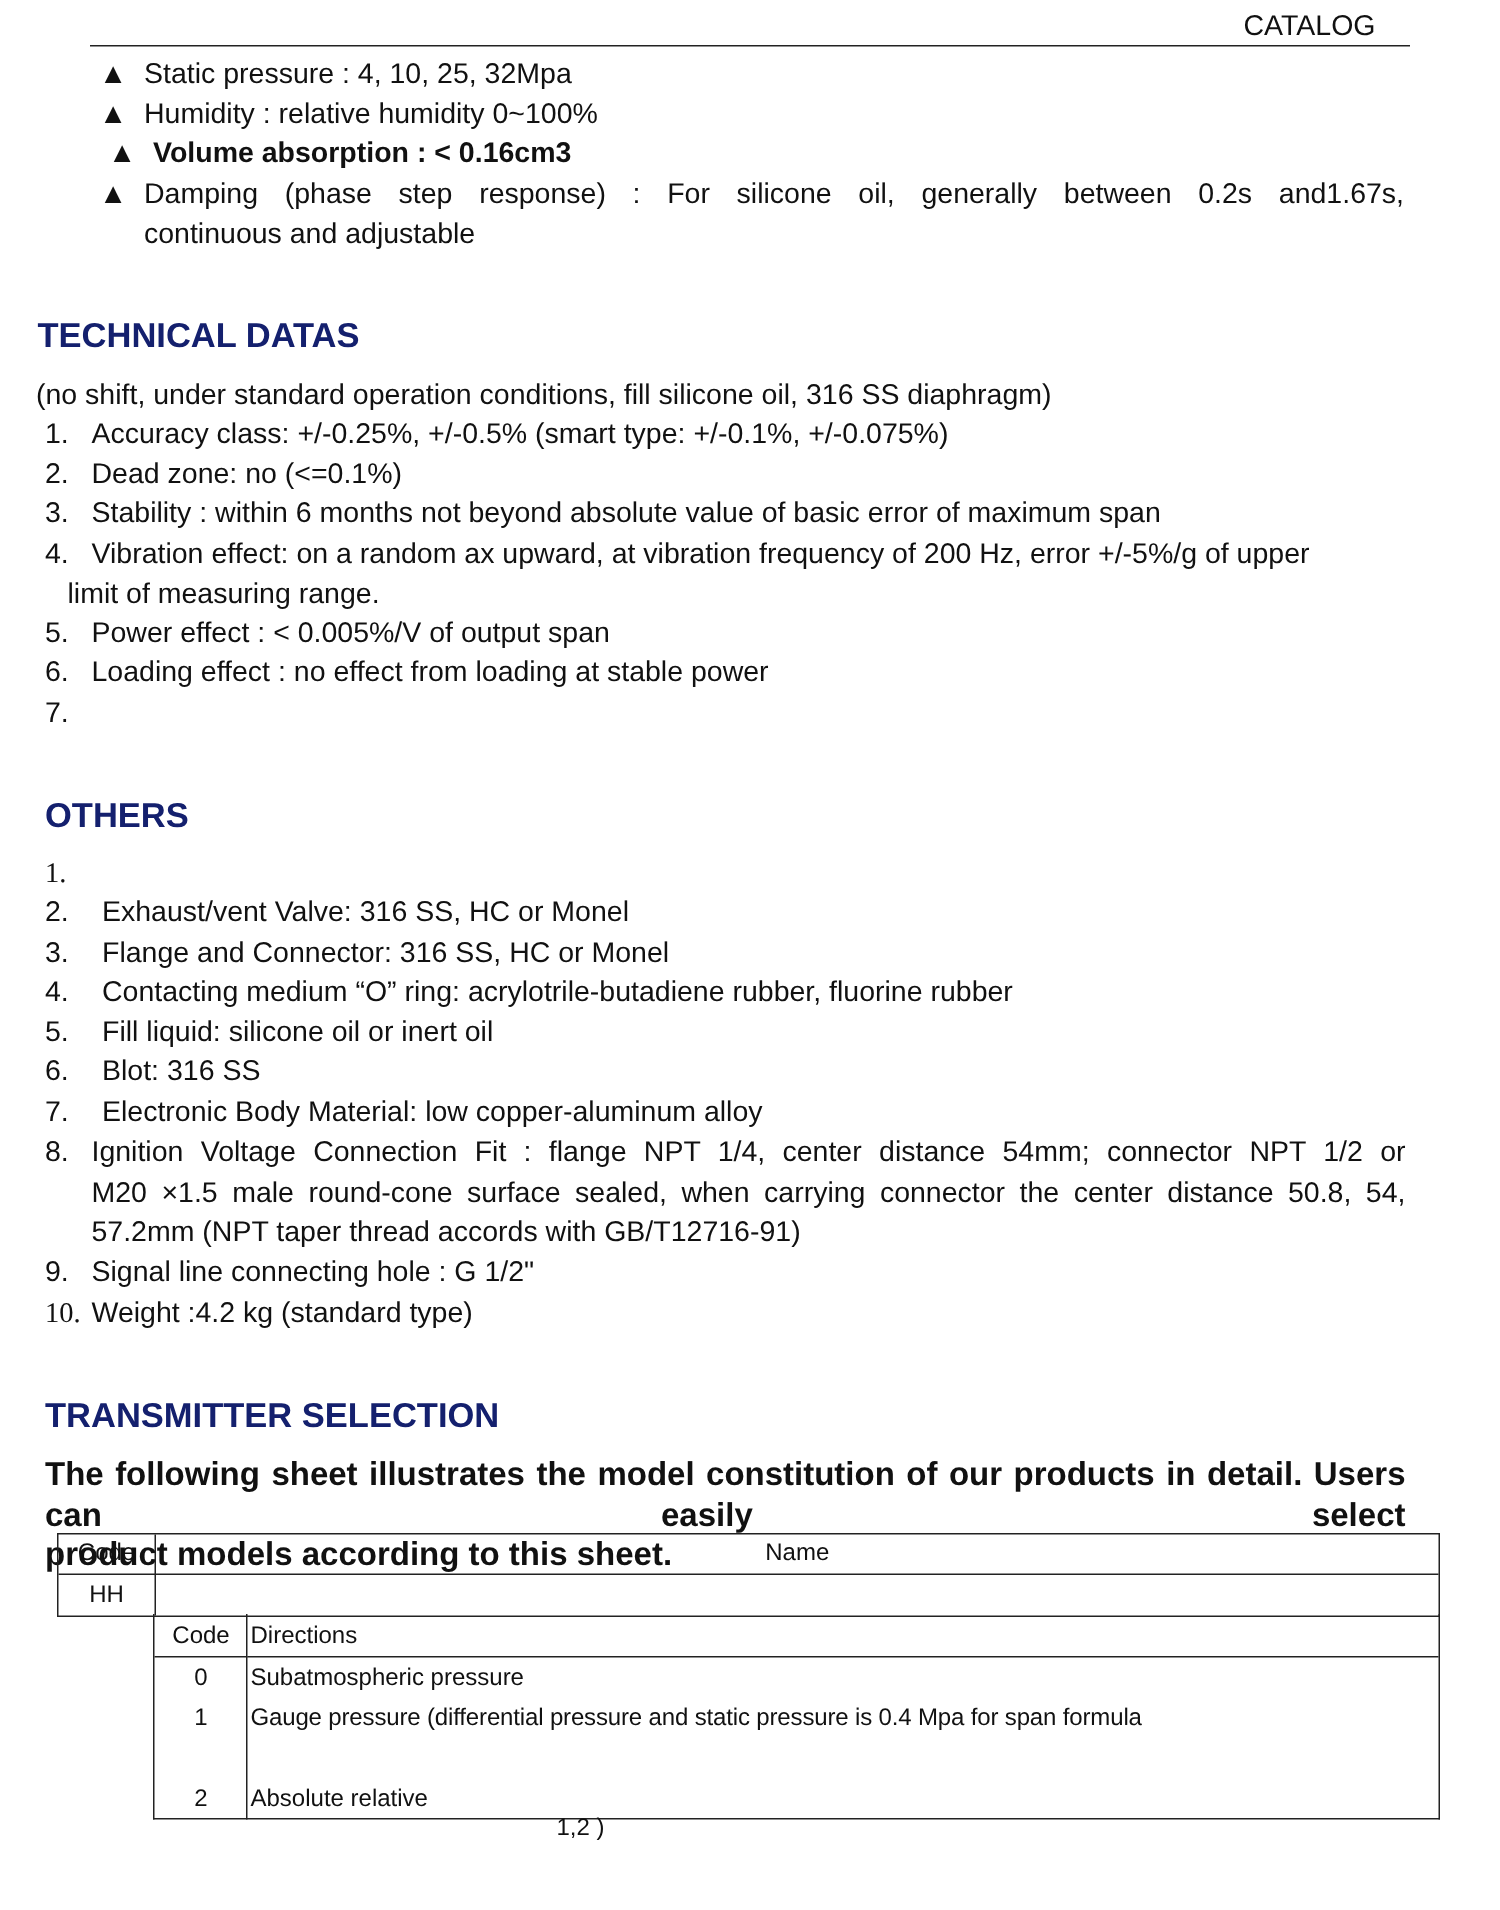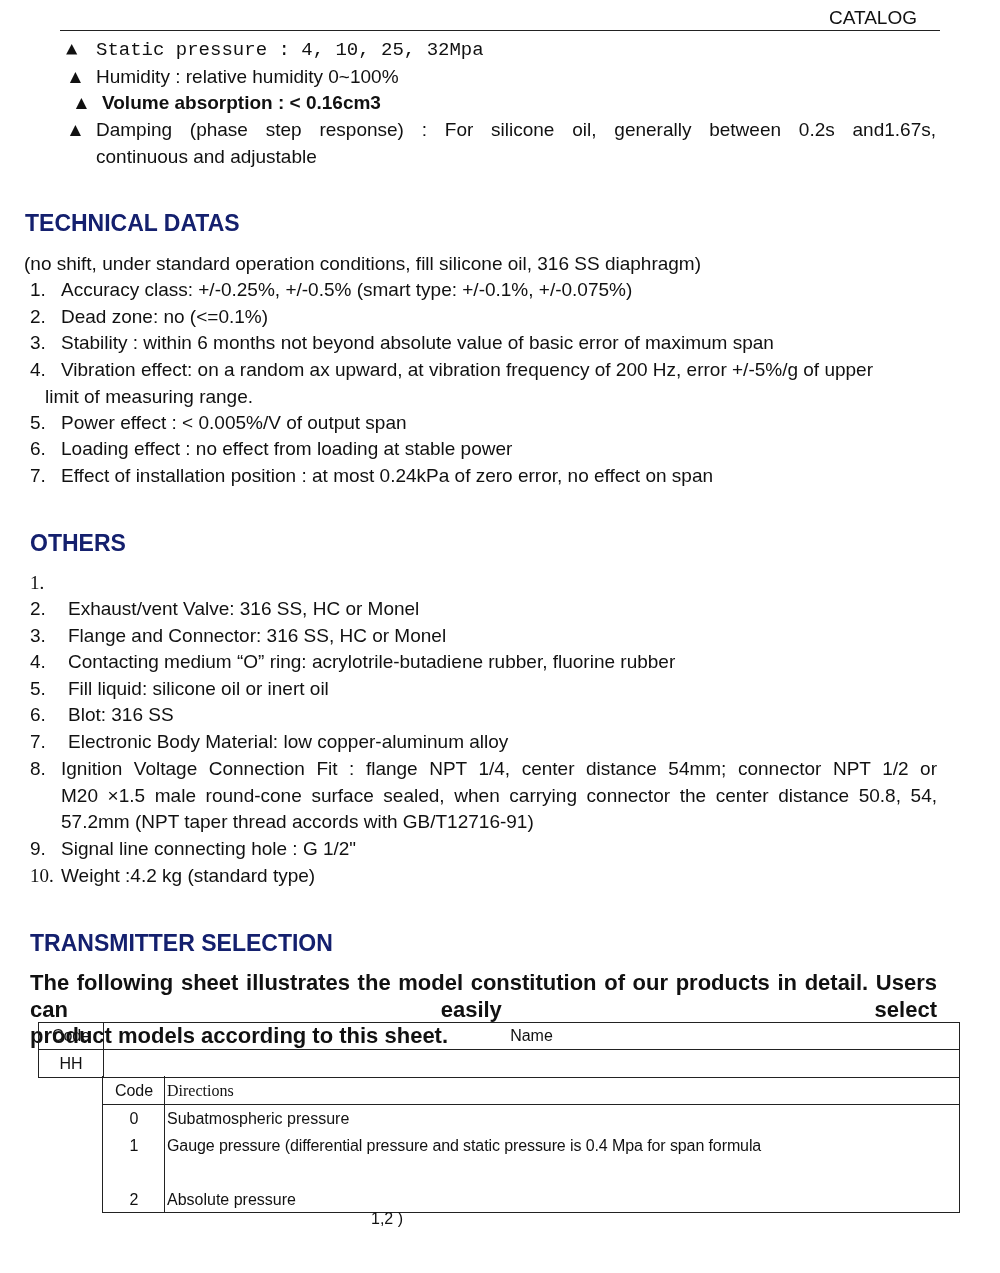--- a/index.html
+++ b/index.html
@@ -18,21 +18,21 @@
   .intro { position: absolute; left: 30px; top: 970px; width: 907px; font-size: 22px; font-weight: bold; line-height: 26.5px; }
   .tbl { position: absolute; border: 1.2px solid #222; box-sizing: border-box; font-size: 16px; }
   .cell { position: absolute; box-sizing: border-box; }
 </style>
 </head>
 <body>
 
 <div class="header-catalog">CATALOG</div>
 <div class="header-rule"></div>
 
-<div class="bullet" style="left:66px; top:37px;font-family:Liberation Mono, monospace;">
+<div class="bullet" style="left:66px; top:37px;">
   <span class="tri">▲</span><span>Static pressure : 4, 10, 25, 32Mpa</span>
 </div>
 <div class="bullet" style="left:66px; top:64px;">
   <span class="tri">▲</span><span>Humidity : relative humidity 0~100%</span>
 </div>
 <div class="bullet" style="left:72px; top:90px;font-weight:bold;">
   <span class="tri">▲</span><span>Volume absorption : &lt; 0.16cm3</span>
 </div>
 <div class="bullet" style="left:66px; top:117px;">
   <span class="tri">▲</span>
@@ -63,21 +63,20 @@
 <div class="li" style="left:30px; top:410px; width:910px; height:27px;">
   <span class="num">5.</span>
     <span class="txt" style="left:31px">Power effect : &lt; 0.005%/V of output span</span>
 </div>
 <div class="li" style="left:30px; top:436px; width:910px; height:27px;">
   <span class="num">6.</span>
     <span class="txt" style="left:31px">Loading effect : no effect from loading at stable power</span>
 </div>
 <div class="li" style="left:30px; top:463px; width:910px; height:27px;">
   <span class="num">7.</span>
-    <span class="txt" style="left:31px">Effect of installation position : at most 0.24kPa of zero error, no effect on span</span>
 </div>
 
 <div class="heading" style="left:30px; top:530px;">OTHERS</div>
 
 <div class="li" style="left:30px; top:570px; width:910px; height:27px;">
   <span class="num" style="font-family:'Liberation Serif',serif">1.</span>
 </div>
 <div class="li" style="left:30px; top:596px; width:910px; height:27px;">
   <span class="num">2.</span>
     <span class="txt" style="left:38px">Exhaust/vent Valve: 316 SS, HC or Monel</span>
@@ -126,25 +125,25 @@
 <div class="tbl" style="left:38px; top:1022px; width:922px; height:56px;">
   <div class="cell" style="left:0; top:0; width:65px; height:27px; border-right:1.2px solid #222; border-bottom:1.2px solid #222; text-align:center; line-height:26px;">Code</div>
   <div class="cell" style="left:65px; top:0; right:0; height:27px; border-bottom:1.2px solid #222; text-align:center; line-height:26px;">Name</div>
   <div class="cell" style="left:0; top:27px; width:65px; height:27px; border-right:1.2px solid #222; text-align:center; line-height:27px;">HH</div>
   <div class="cell" style="left:65px; top:27px; right:0; height:27px;"></div>
 </div>
 
 <div class="tbl" style="left:102px; top:1076px; width:858px; height:137px; border-top:none;">
   <div class="cell" style="left:0; top:0; width:62px; height:137px; border-right:1.2px solid #222;"></div>
   <div class="cell" style="left:0; top:2px; width:62px; height:26px; text-align:center; line-height:26px;">Code</div>
-  <div class="cell" style="left:62px; top:2px; right:0; height:27px; border-bottom:1.2px solid #222; line-height:26px; padding-left:2px;font-family:Liberation Serif, serif;">Directions</div>
+  <div class="cell" style="left:62px; top:2px; right:0; height:27px; border-bottom:1.2px solid #222; line-height:26px; padding-left:2px;">Directions</div>
   <div class="cell" style="left:0; top:28px; width:62px; height:1.2px; background:#222;"></div>
 
   <div class="cell" style="left:0; top:30px; width:62px; line-height:26px; text-align:center;">0</div>
   <div class="cell" style="left:62px; top:30px; right:0; line-height:26px; padding-left:2px;">Subatmospheric pressure</div>
 
   <div class="cell" style="left:0; top:57px; width:62px; line-height:26px; text-align:center;">1</div>
   <div class="cell justify" style="left:62px; top:57px; right:0; line-height:26px; padding-left:2px; white-space:nowrap; text-align-last:auto; letter-spacing:-0.1px;">Gauge pressure (differential pressure and static pressure is 0.4 Mpa for span formula</div>
   <div class="cell" style="left:268px; top:84px; line-height:26px;margin-top:46px;">1,2 )</div>
 
   <div class="cell" style="left:0; top:111px; width:62px; line-height:26px; text-align:center;">2</div>
-  <div class="cell" style="left:62px; top:111px; right:0; line-height:26px; padding-left:2px;">Absolute pressure</div>
+  <div class="cell" style="left:62px; top:111px; right:0; line-height:26px; padding-left:2px;">Absolute relative</div>
 </div>
 
 </body></html>

